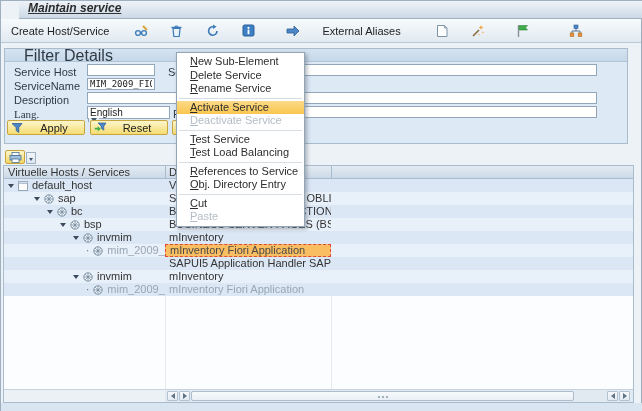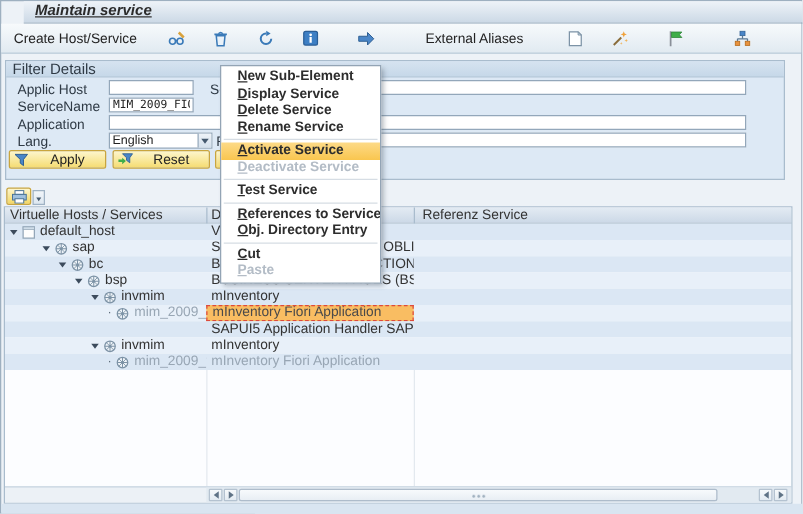--- a/index.html
+++ b/index.html
@@ -13,33 +13,33 @@
     background:linear-gradient(#eef3f8,#ccd9e6); border-bottom:1px solid #9fb1c1;
     display:flex; padding-left:9px;text-decoration:underline; }
   .titlebar .title { font-size:12px; font-weight:bold; font-style:italic; color:#2b2b2b; }
 
   
   .app-toolbar { position:absolute; left:0; top:18px; width:100%; height:24px;
     background:linear-gradient(#f7fafc,#e1eaf1); border-bottom:1px solid #b7c9d8;
     display:flex; align-items:center; padding-left:6px; gap:19px; }
   .tb-text-btn { font-size:11px; color:#222; padding:2px 4px; cursor:default; }
   .tb-icon-btn { width:17px; height:17px; display:flex; align-items:center; justify-content:center; }
-  .tb-label { font-size:11px; color:#222; margin-left:20px; }
+  .tb-label { font-size:11px; color:#222; margin-left:2px; }
   .sp8 { margin-left:8px; } .sp14 { margin-left:14px; } .sp18 { margin-left:18px; }
 
   
   .filter-box { position:absolute; left:3px; top:47px; width:624px; height:96px;
     border:1px solid #a9bccd; background:#dde9f5; }
   .filter-band { height:13px; background:linear-gradient(#d6e3f0,#c6d8e9);
-    border-bottom:1px solid #b3c6d8; padding-left:5px; line-height:13px; font-size:12px; color:#2f3a45; }
+    border-bottom:1px solid #b3c6d8; padding-left:19px; line-height:13px; font-size:16px; color:#2f3a45; }
   .f-label { position:absolute; font-size:11px; color:#2f3a45; }
   .f-input { position:absolute; height:12px; background:#fff; border:1px solid #93a7ba;
     font-size:10px; padding:0 2px; color:#222; }
   .f-input.mono { font-family:"DejaVu Sans Mono", monospace; font-size:9px; letter-spacing:0; }
-  .combo { position:absolute; height:13px; background:#fff; border:1px solid #93a7ba; display:flex; }
+  .combo { position:absolute; height:13px; background:#fff; border:1px solid #93a7ba; display:flex;flex-direction:column; }
   .combo .val { flex:1; font-size:10px; padding:0 2px; line-height:11px; color:#222; }
   .combo .drop { width:11px; background:linear-gradient(#eef3f8,#d4e0ec); border-left:1px solid #93a7ba;
     display:flex; align-items:center; justify-content:center; }
   .tri-down { width:0; height:0; border-left:3px solid transparent; border-right:3px solid transparent;
     border-top:4px solid #44596e; }
   .ybtn { position:absolute; height:15px; background:linear-gradient(#fdf6cd,#f5dc72);
     border:1px solid #c9a53e; border-radius:2px; display:flex; align-items:center;
     font-size:11px; color:#222; }
   .ybtn .txt { flex:1; text-align:center; }
 
@@ -85,21 +85,21 @@
   .tri-l { width:0;height:0;border-top:3px solid transparent;border-bottom:3px solid transparent;border-right:4px solid #5f7386; }
   .tri-r { width:0;height:0;border-top:3px solid transparent;border-bottom:3px solid transparent;border-left:4px solid #5f7386; }
   .sc-thumb { position:absolute; left:26px; top:1px; width:383px; height:10px;
     background:linear-gradient(#f7fafc,#e8eef4); border:1px solid #aebccb; border-radius:2px; }
   .grip { position:absolute; left:50%; top:3px; width:12px; height:4px; margin-left:-6px;
     background-image:radial-gradient(circle, #9fb0bf 1px, transparent 1.2px); background-size:4px 4px; }
   .bottom-strip { position:absolute; left:0; top:402px; width:642px; height:9px; background:#d9e5f1; }
 
   
   .ctx-menu { position:absolute; left:175px; top:51px; width:129px; background:#fff;
-    border:1px solid #93a4b5; box-shadow:2px 2px 4px rgba(80,92,104,.45); padding:2px 0; z-index:50;font-weight:bold; }
+    border:1px solid #93a4b5; box-shadow:2px 2px 4px rgba(80,92,104,.45); padding:2px 0; z-index:50; }
   .menu-item { height:13.5px; line-height:13.5px; font-size:11px; color:#2d2d2d; padding:0 8px 0 13px;
     white-space:nowrap; overflow:hidden; }
   .menu-item.hl { background:linear-gradient(#fdda87,#f9c64f); }
   .menu-item.dis { color:#b3bcc6; }
   .menu-sep { height:1px; background:#d6dde4; margin:2px 2px; }
   u { text-decoration:underline; }
 
   svg { display:block; }
 </style>
 </head>
@@ -181,33 +181,33 @@
         <line x1="11" y1="7" x2="11" y2="9" stroke="#5a7894" stroke-width="1"></line>
         <rect x="1.2" y="9" width="3.6" height="3.4" fill="#e8913d" stroke="#b36717" stroke-width=".6"></rect>
         <rect x="9.2" y="9" width="3.6" height="3.4" fill="#e8913d" stroke="#b36717" stroke-width=".6"></rect>
       </svg>
     </span>
   </div>
 
   <div class="filter-box">
     <div class="filter-band">Filter Details</div>
 
-    <span class="f-label" style="left:9px;top:17px;">Applic Host</span>
+    <span class="f-label" style="left:9px;top:17px;">Service Host</span>
     <input class="f-input" style="left: 82px; top: 15px; width: 68px;" value="">
     <span class="f-label" style="left:163px;top:17px;">Service Path</span>
     <input class="f-input" style="left: 226px; top: 15px; width: 366px;" value="">
 
     <span class="f-label" style="left:9px;top:31px;text-align:right;">ServiceName</span>
     <input class="f-input mono" style="left: 82px; top: 29px; width: 68px;" value="MIM_2009_FIORI">
 
-    <span class="f-label" style="left:9px;top:45px;">Application</span>
+    <span class="f-label" style="left:9px;top:45px;">Description</span>
     <input class="f-input" style="left: 82px; top: 43px; width: 91px;" value="">
     <input class="f-input" style="left: 226px; top: 43px; width: 366px;" value="">
 
-    <span class="f-label" style="left:9px;top:59px;">Lang.</span>
+    <span class="f-label" style="left:9px;top:59px;font-family:Liberation Serif, serif;">Lang.</span>
     <div class="combo" style="left:82px;top:57px;width:83px;">
       <span class="val">English</span>
       <span class="drop">
           <span class="tri-down"></span>
         </span>
     </div>
     <span class="f-label" style="left:168px;top:59px;">Ref.Service</span>
     <input class="f-input" style="left: 226px; top: 57px; width: 366px;" value="">
 
     <div class="ybtn" style="left:85px;top:71px;width:78px;">
@@ -234,21 +234,20 @@
     </svg>
   </div>
   <div class="print-drop">
     <span class="tri-down"></span>
   </div>
 
   <div class="tree-panel">
     <div class="tree-header">
       <span class="th-cell" style="left:4px;width:155px;">Virtuelle Hosts / Services</span>
       <span class="th-cell" style="left:165px;width:160px;">Dokumentation</span>
-      <span class="th-cell" style="left:334px;width:200px;">Referenz Service</span>
       <span class="v-div" style="left:161px;"></span>
       <span class="v-div" style="left:327px;"></span>
     </div>
     <div class="tree-rows" id="tree-rows">
         <div class="tree-row alt0">
           <div class="cell-name" style="padding-left: 4px;">
             <span class="t-arrow"></span>
             <svg class="t-icon" viewBox="0 0 12 12">
               <rect x="1.5" y="1.5" width="9" height="9" fill="#fdfdfd" stroke="#93a6b8"></rect>
               <rect x="1.5" y="1.5" width="9" height="2" fill="#cfdde9" stroke="#93a6b8" stroke-width=".6"></rect>
@@ -397,28 +396,28 @@
             <span class="tri-r"></span>
           </span>
       </div>
     </div>
   </div>
 
   <div class="bottom-strip"></div>
 
   <div class="ctx-menu" id="ctx-menu">
       <div class="menu-item"><u>N</u>ew Sub-Element</div>
-      <div class="menu-item"><u>D</u>isplay Service</div>
       <div class="menu-item"><u>D</u>elete Service</div>
       <div class="menu-item"><u>R</u>ename Service</div>
       <div class="menu-sep"></div>
       <div class="menu-item hl"><u>A</u>ctivate Service</div>
       <div class="menu-item dis"><u>D</u>eactivate Service</div>
       <div class="menu-sep"></div>
       <div class="menu-item"><u>T</u>est Service</div>
+      <div class="menu-item"><u>T</u>est Load Balancing</div>
       <div class="menu-sep"></div>
       <div class="menu-item"><u>R</u>eferences to Service</div>
       <div class="menu-item"><u>O</u>bj. Directory Entry</div>
       <div class="menu-sep"></div>
       <div class="menu-item"><u>C</u>ut</div>
       <div class="menu-item dis"><u>P</u>aste</div>
     </div>
 </div>
 
 </body></html>

